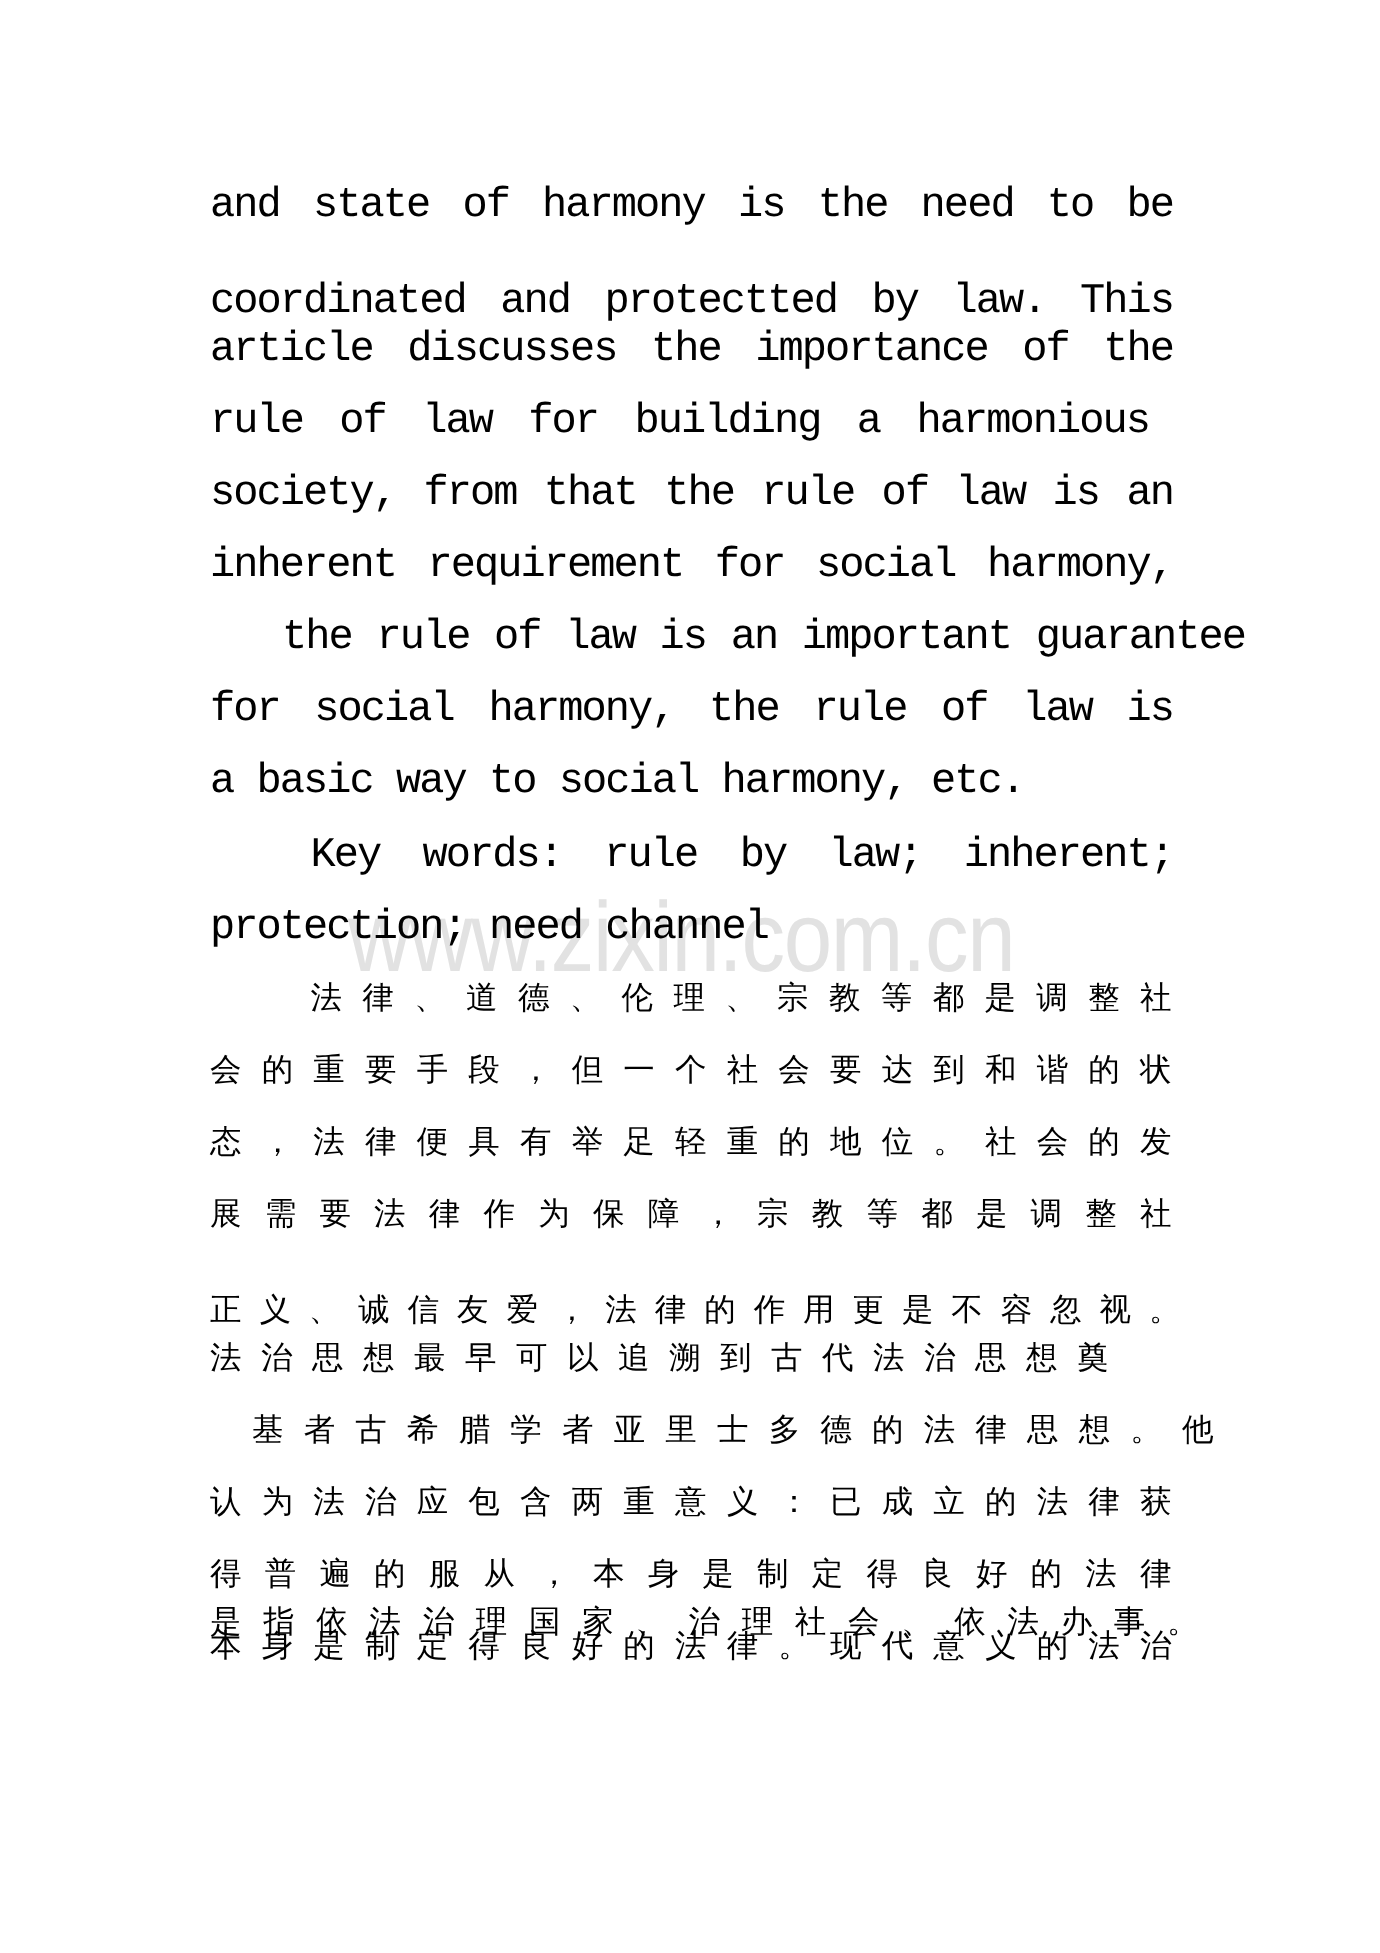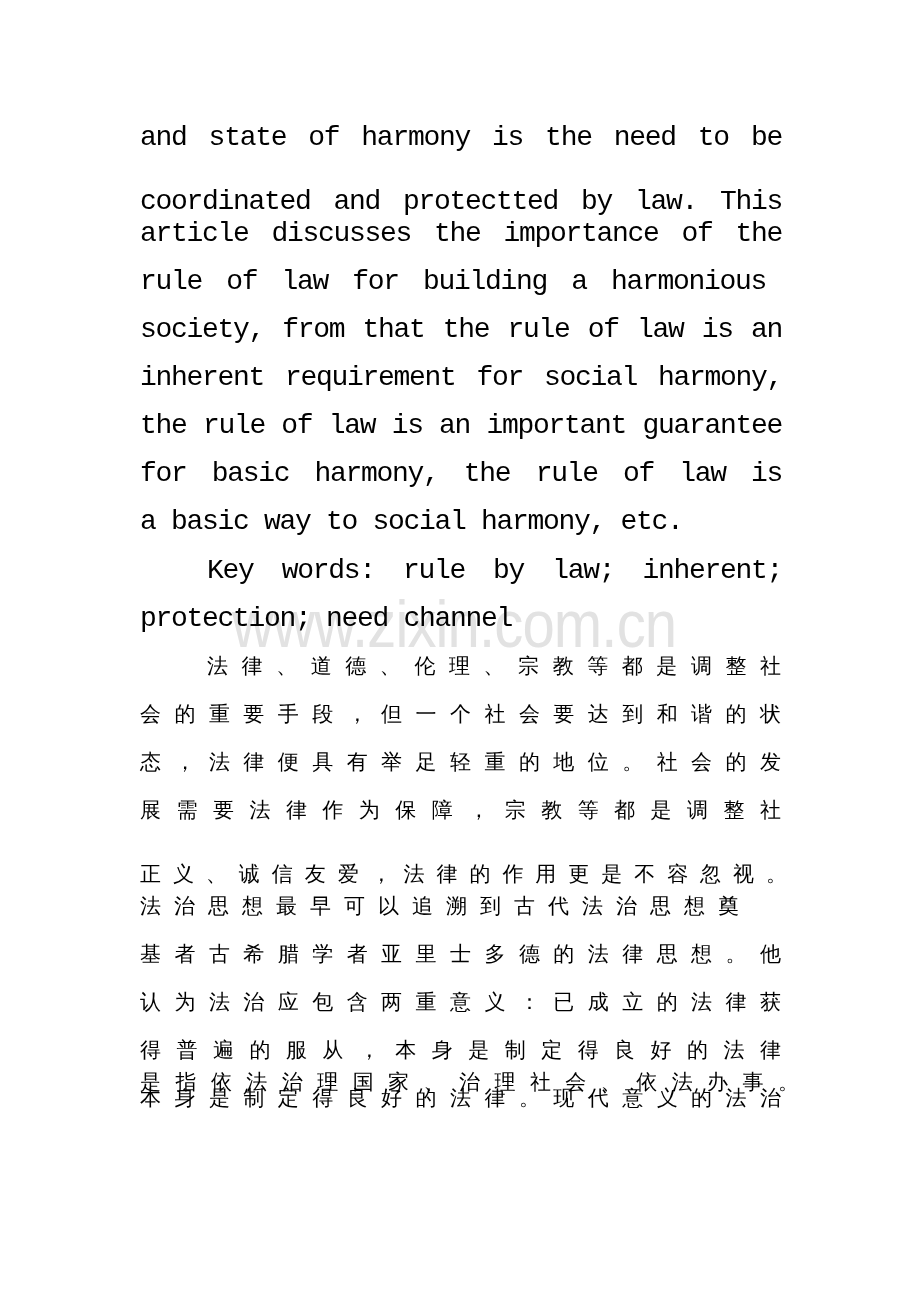--- a/index.html
+++ b/index.html
@@ -78,38 +78,38 @@
 
   <div class="text-layer">
 
     <div>
       <div class="line en justify" style="top:114px;">and  state of harmony is the need to be</div>
       <div class="line en justify" style="top:178px;">coordinated and protectted by law. This</div>
       <div class="line en justify" style="top:210px;">article discusses the importance of the</div>
       <div class="line en justify" style="top:258px; width:626px;">rule of law for building a harmonious</div>
       <div class="line en justify" style="top:306px;">society, from that the rule of law is an</div>
       <div class="line en justify" style="top:354px;">inherent requirement for social harmony,</div>
-      <div class="line en justify" style="top:402px;">the rule of law is an important guarantee</div>
-      <div class="line en justify" style="top:450px;">for basic harmony, the rule of law is</div>
+      <div class="line en justify" style="top:402px;margin-left:48px;">the rule of law is an important guarantee</div>
+      <div class="line en justify" style="top:450px;">for social harmony, the rule of law is</div>
       <div class="line en" style="top:498px;">a basic way to social harmony, etc.</div>
     </div>
 
     <div>
       <div class="line en justify indent" style="top:547px;">Key words:  rule by law;  inherent;</div>
       <div class="line en" style="top:595px;">protection;  need channel</div>
     </div>
 
     <div>
       <div class="line cn justify indent" style="top:644px;">法律、道德、伦理、宗教等都是调整社</div>
       <div class="line cn justify" style="top:692px;">会的重要手段，但一个社会要达到和谐的状</div>
       <div class="line cn justify" style="top:740px;">态，法律便具有举足轻重的地位。社会的发</div>
       <div class="line cn justify" style="top:788px;">展需要法律作为保障，宗教等都是调整社</div>
       <div class="line cn justify" style="top:836px; width:648px;margin-top:16px;">正义、诚信友爱，法律的作用更是不容忽视。</div>
       <div class="line cn justify" style="top:884px; width:600px;">法治思想最早可以追溯到古代法治思想奠</div>
-      <div class="line cn justify" style="top:932px;">基者古希腊学者亚里士多德的法律思想。他</div>
+      <div class="line cn justify" style="top:932px;margin-left:28px;">基者古希腊学者亚里士多德的法律思想。他</div>
       <div class="line cn justify" style="top:980px;">认为法治应包含两重意义：已成立的法律获</div>
       <div class="line cn justify" style="top:1028px;">得普遍的服从，本身是制定得良好的法律</div>
       <div class="line cn justify" style="top:1076px;">本身是制定得良好的法律。现代意义的法治</div>
       <div class="line cn justify" style="top:1060px; width:660px;">是指依法治理国家、治理社会、依法办事。</div>
     </div>
 
   </div>
 </div>
 
 </body></html>

